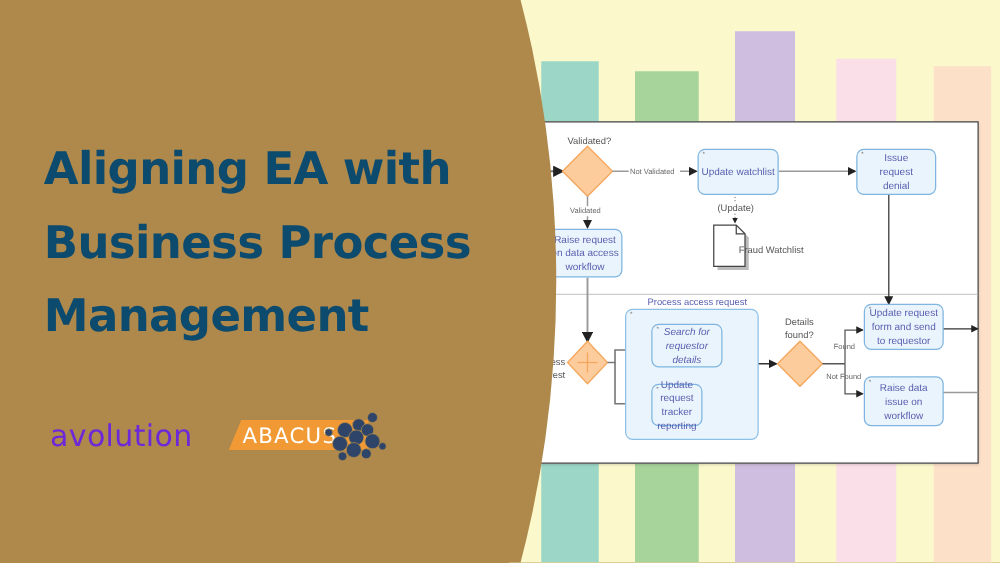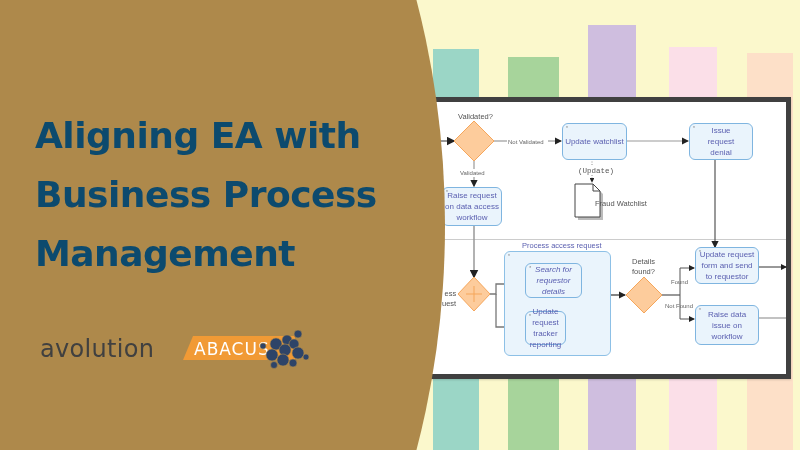--- a/index.html
+++ b/index.html
@@ -1,33 +1,33 @@
 <!DOCTYPE html>
 <html><head>
 <meta charset="utf-8">
 <style>
   html, body { margin:0; padding:0; }
   body { width:800px; height:450px; overflow:hidden; position:relative; background:#fbf8cc; font-family:"Liberation Sans", sans-serif; }
   .bg { position:absolute; left:0; top:0; width:800px; height:450px; background:#fbf8cc; }
   .bar { position:absolute; bottom:0; }
-  .diagram { position:absolute; left:415px; top:97px; width:366px; height:272px; background:#ffffff; border:5px solid #404040; box-shadow:0 1px 2px rgba(0,0,0,0.15); }
+  .diagram { position:absolute; left:415px; top:97px; width:366px; height:272px; background:#ffffff; border:1px solid #404040; box-shadow:0 1px 2px rgba(0,0,0,0.15); }
   .lane-divider { position:absolute; left:0; right:0; top:137px; height:1px; background:#cccccc; }
   svg.flow { position:absolute; left:0; top:0; width:366px; height:272px; overflow:visible; }
   .task { position:absolute; background:#eaf4fc; border:1.2px solid #7fb5e0; border-radius:6px; color:#5a5fb0; font-size:8px; line-height:11px; text-align:center; display:flex; align-items:center; justify-content:center; box-sizing:border-box; padding:2px; }
   .task .mark { position:absolute; left:3px; top:1px; font-size:5px; color:#7f7f7f; line-height:6px; }
   .subprocess { position:absolute; background:#eaf4fc; border:1.2px solid #8dc0e6; border-radius:6px; box-sizing:border-box; }
   .sp-title { position:absolute; font-size:7.5px; color:#5a5fb0; white-space:nowrap; }
   .lbl { position:absolute; font-size:7.5px; color:#555; white-space:nowrap; line-height:10px; }
   .lbl.small { font-size:6px; color:#666; }
   .doc { position:absolute; }
   .circle-panel { position:absolute; left:-450px; top:-415px; width:895px; height:1280px; border-radius:50%; background:#ae894b; }
   .title { position:absolute; left:35px; top:106px; color:#0c4a6e; font-family:"DejaVu Sans", sans-serif; font-weight:bold; font-size:36px; line-height:59px; letter-spacing:-0.5px; }
   .title div { white-space:nowrap; }
   .logo { position:absolute; left:40px; top:328px; height:40px; width:280px; }
-  .logo-word { position:absolute; left:0; top:7px; font-size:24px; color:#404040; font-family:"DejaVu Sans", sans-serif; letter-spacing:0.3px; }
+  .logo-word { position:absolute; left:0; top:7px; font-size:24px; color:#6d28d9; font-family:"DejaVu Sans", sans-serif; letter-spacing:0.3px; }
   .logo-badge { position:absolute; left:143px; top:8px; height:24px; width:112px; background:#f19a35; clip-path:polygon(10px 0, 100% 0, 100% 100%, 0 100%); }
   .logo-badge-text { position:absolute; left:154px; top:11px; font-size:17px; color:#ffffff; font-family:"DejaVu Sans", sans-serif; letter-spacing:1px; }
   .logo-dots { position:absolute; left:218px; top:0px; width:52px; height:42px; }
 </style>
 </head>
 <body>
 
 <div class="bg"></div>
 
 <div class="bar" style="left:433px; top:49px; width:46px; background:#9bd6c6;"></div>
@@ -82,21 +82,21 @@
 
     <line x1="295" y1="57" x2="295" y2="145" stroke="#555" stroke-width="1.2" marker-end="url(#arr)"></line>
 
     <line x1="338" y1="165" x2="366" y2="165" stroke="#333" stroke-width="1" marker-end="url(#arr)"></line>
     <line x1="338" y1="216" x2="366" y2="216" stroke="#999" stroke-width="1.2"></line>
   </svg>
 
   <div class="lbl" style="left:38px; top:10px;">Validated?</div>
   <div class="lbl small" style="left:88px; top:35px;">Not Validated</div>
   <div class="lbl small" style="left:40px; top:66px;">Validated</div>
-  <div class="lbl" style="left:158px; top:64px;font-family:Liberation Mono, monospace;">(Update)</div>
+  <div class="lbl" style="left:158px; top:64px;">(Update)</div>
 
   <div class="task" style="left:142px; top:21px; width:65px; height:37px;justify-content:center;">
     <span class="mark">*</span>
     <span>Update watchlist</span>
   </div>
   <div class="task" style="left:269px; top:21px; width:64px; height:37px;">
     <span class="mark">*</span>
     <span style="padding:0 6px;">Issue request denial</span>
   </div>
   <div class="task" style="left:22px; top:85px; width:60px; height:39px;">

